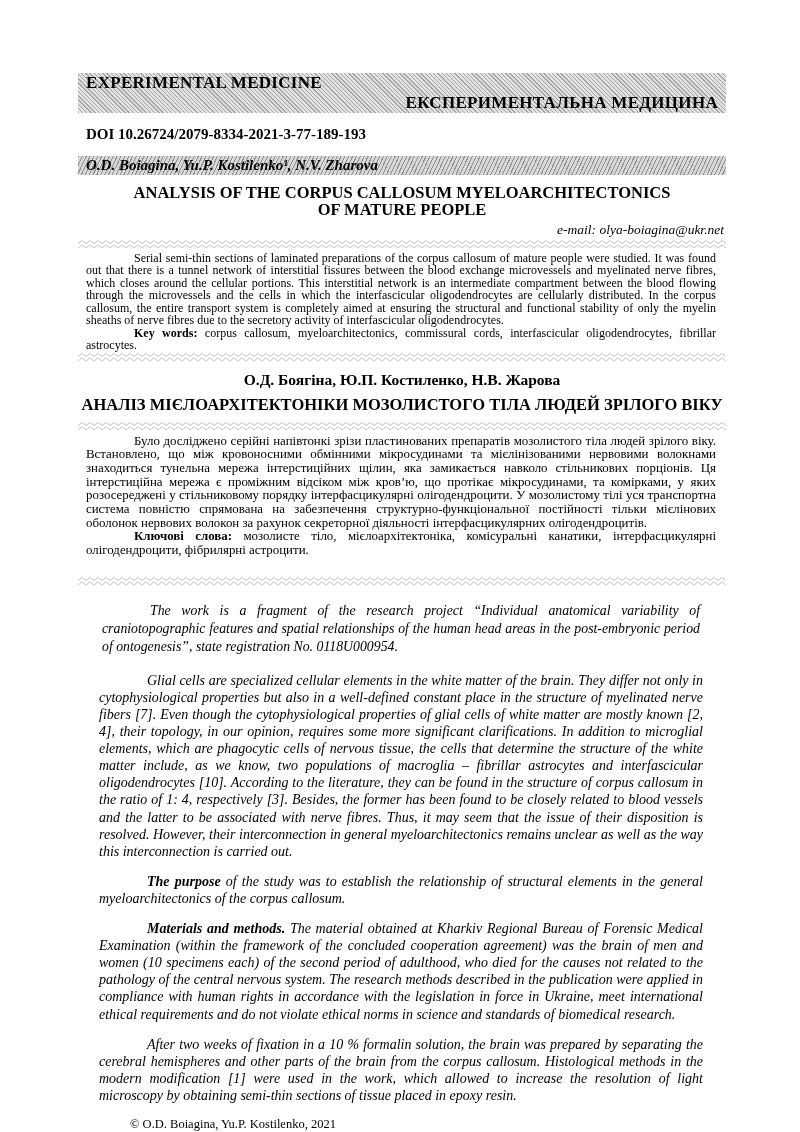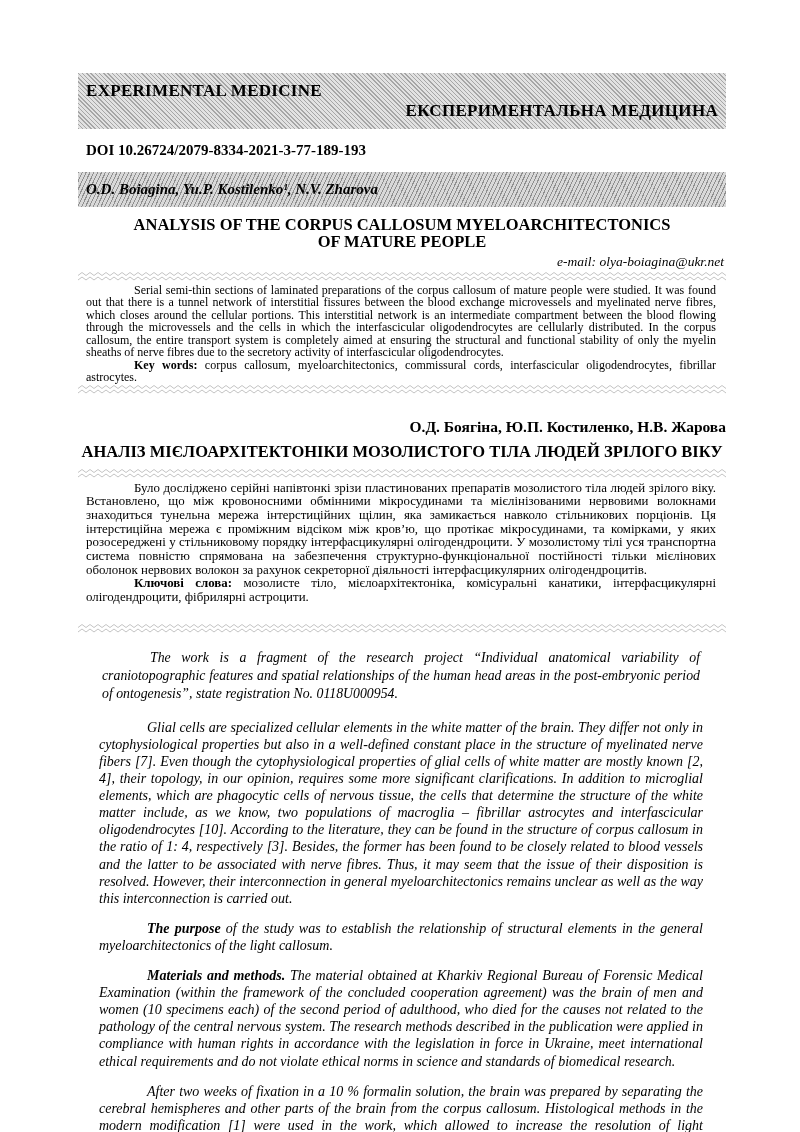--- a/index.html
+++ b/index.html
@@ -7,21 +7,21 @@
     position: relative;
     width: 800px;
     height: 1132px;
     background: #ffffff;
     color: #000;
     font-family: "Liberation Serif", "DejaVu Serif", serif;
     overflow: hidden;
   }
   .content { position: absolute; left: 78px; top: 73px; width: 648px; }
 
-  .band { padding: 8px 8px; }
+  .band { padding: 0 8px; }
   .band-hatch1 {
     background: repeating-linear-gradient(45deg, #a6a6a6 0 1px, #e2e2e2 1px 3px);
   }
   .band-hatch2 {
     background: repeating-linear-gradient(115deg, #909090 0 1px, #d9d9d9 1px 3.5px);
   }
   .band1-line1 { font-weight: bold; font-size: 17px; line-height: 20px; text-align: left; letter-spacing: .3px; }
   .band1-line2 { font-weight: bold; font-size: 17px; line-height: 20px; text-align: right; letter-spacing: .3px; }
 
   .meta { margin: 13px 10px 0 8px; font-weight: bold; font-size: 15px; line-height: 17.5px; }
@@ -30,21 +30,21 @@
 
   .title-en { margin-top: 9px; text-align: center; font-weight: bold; font-size: 16.5px; line-height: 17px; }
   .email { text-align: right; font-size: 13.5px; line-height: 15px; margin: 4px 2px 3px 0; font-style: italic; }
 
   .zigzag { display: block; margin: 1px 0; }
 
   .abstract { margin: 3px 10px 0 8px; text-align: justify; font-size: 12px; line-height: 12.5px; }
   .abstract p { margin: 0; text-indent: 48px; }
   .abstract-uk { font-size: 12.9px; line-height: 13.7px; margin-top: 4px; margin-bottom: 19px; }
 
-  .uk-authors { margin-top: 24px; text-align: right; font-weight: bold; font-size: 15.5px; line-height: 18px; }
+  .uk-authors { margin-top: 9px; text-align: center; font-weight: bold; font-size: 15.5px; line-height: 18px; }
   .uk-title { margin: 6px 0 8px 0; text-align: center; font-weight: bold; font-size: 16.5px; line-height: 19px; }
 
   .note { margin: 9px 10px 0 8px; text-align: justify; font-style: italic; font-size: 13.8px; line-height: 18px; }
   .note p { margin: 16px; text-indent: 48px; font-style: italic; }
 
   .bodytext { margin: 8px 10px 0 8px; text-align: justify; font-size: 14px; line-height: 17.1px; }
   .bodytext p { margin: 13px; text-indent: 48px; font-style: italic; }
   .lead { font-weight: bold; }
 
   .footer-copy { margin: 12px 0 0 52px; font-size: 12.5px; line-height: 14px; }
@@ -113,21 +113,21 @@
     <svg class="zigzag" width="648" height="9">
         <rect width="648" height="9" fill="url(#zz)"></rect>
       </svg>
 
     <div class="note">
       <p>The work is a fragment of the research project “Individual anatomical variability of craniotopographic features and spatial relationships of the human head areas in the post-embryonic period of ontogenesis”, state registration No. 0118U000954.</p>
     </div>
 
     <div class="bodytext">
       <p><span class="lead"></span><span>Glial cells are specialized cellular elements in the white matter of the brain. They differ not only in cytophysiological properties but also in a well-defined constant place in the structure of myelinated nerve fibers [7]. Even though the cytophysiological properties of glial cells of white matter are mostly known [2, 4], their topology, in our opinion, requires some more significant clarifications. In addition to microglial elements, which are phagocytic cells of nervous tissue, the cells that determine the structure of the white matter include, as we know, two populations of macroglia – fibrillar astrocytes and interfascicular oligodendrocytes [10]. According to the literature, they can be found in the structure of corpus callosum in the ratio of 1: 4, respectively [3]. Besides, the former has been found to be closely related to blood vessels and the latter to be associated with nerve fibres. Thus, it may seem that the issue of their disposition is resolved. However, their interconnection in general myeloarchitectonics remains unclear as well as the way this interconnection is carried out.</span></p>
-      <p><span class="lead">The purpose</span><span> of the study was to establish the relationship of structural elements in the general myeloarchitectonics of the light callosum.</span></p>
+      <p><span class="lead">The purpose</span><span> of the study was to establish the relationship of structural elements in the general myeloarchitectonics of the corpus callosum.</span></p>
       <p><span class="lead">Materials and methods.</span><span> The material obtained at Kharkiv Regional Bureau of Forensic Medical Examination (within the framework of the concluded cooperation agreement) was the brain of men and women (10 specimens each) of the second period of adulthood, who died for the causes not related to the pathology of the central nervous system. The research methods described in the publication were applied in compliance with human rights in accordance with the legislation in force in Ukraine, meet international ethical requirements and do not violate ethical norms in science and standards of biomedical research.</span></p>
       <p><span class="lead"></span><span>After two weeks of fixation in a 10 % formalin solution, the brain was prepared by separating the cerebral hemispheres and other parts of the brain from the corpus callosum. Histological methods in the modern modification [1] were used in the work, which allowed to increase the resolution of light microscopy by obtaining semi-thin sections of tissue placed in epoxy resin.</span></p>
     </div>
 
     <div class="footer-copy">© O.D. Boiagina, Yu.P. Kostilenko, 2021</div>
     <div class="page-num">189</div>
 
   </div>
 </div>
 

